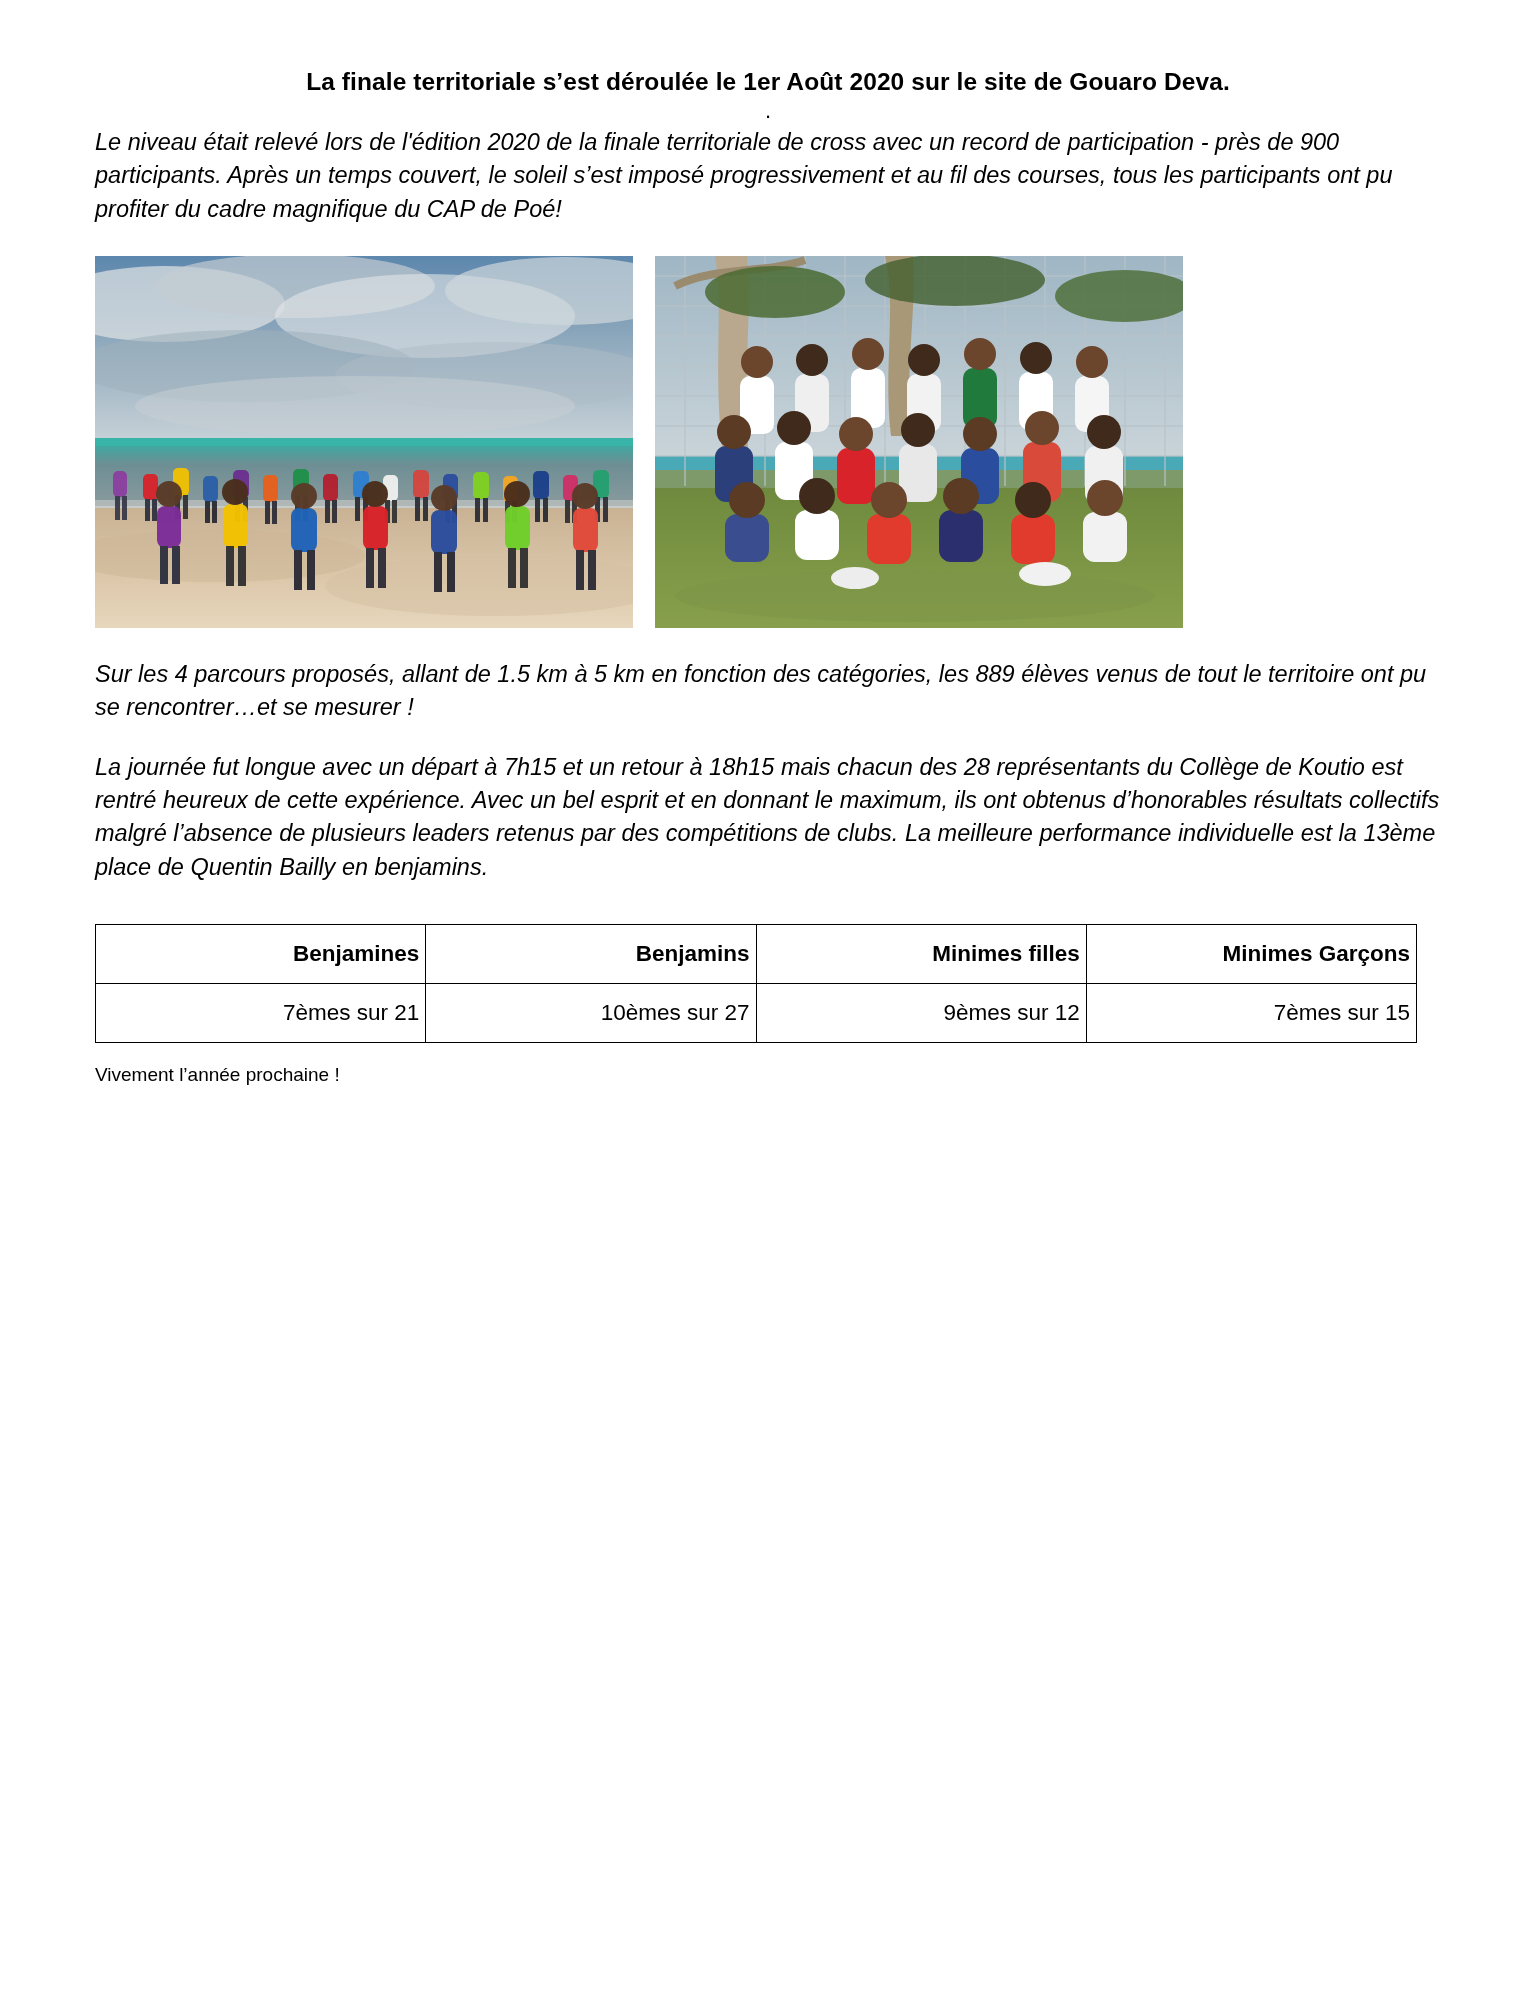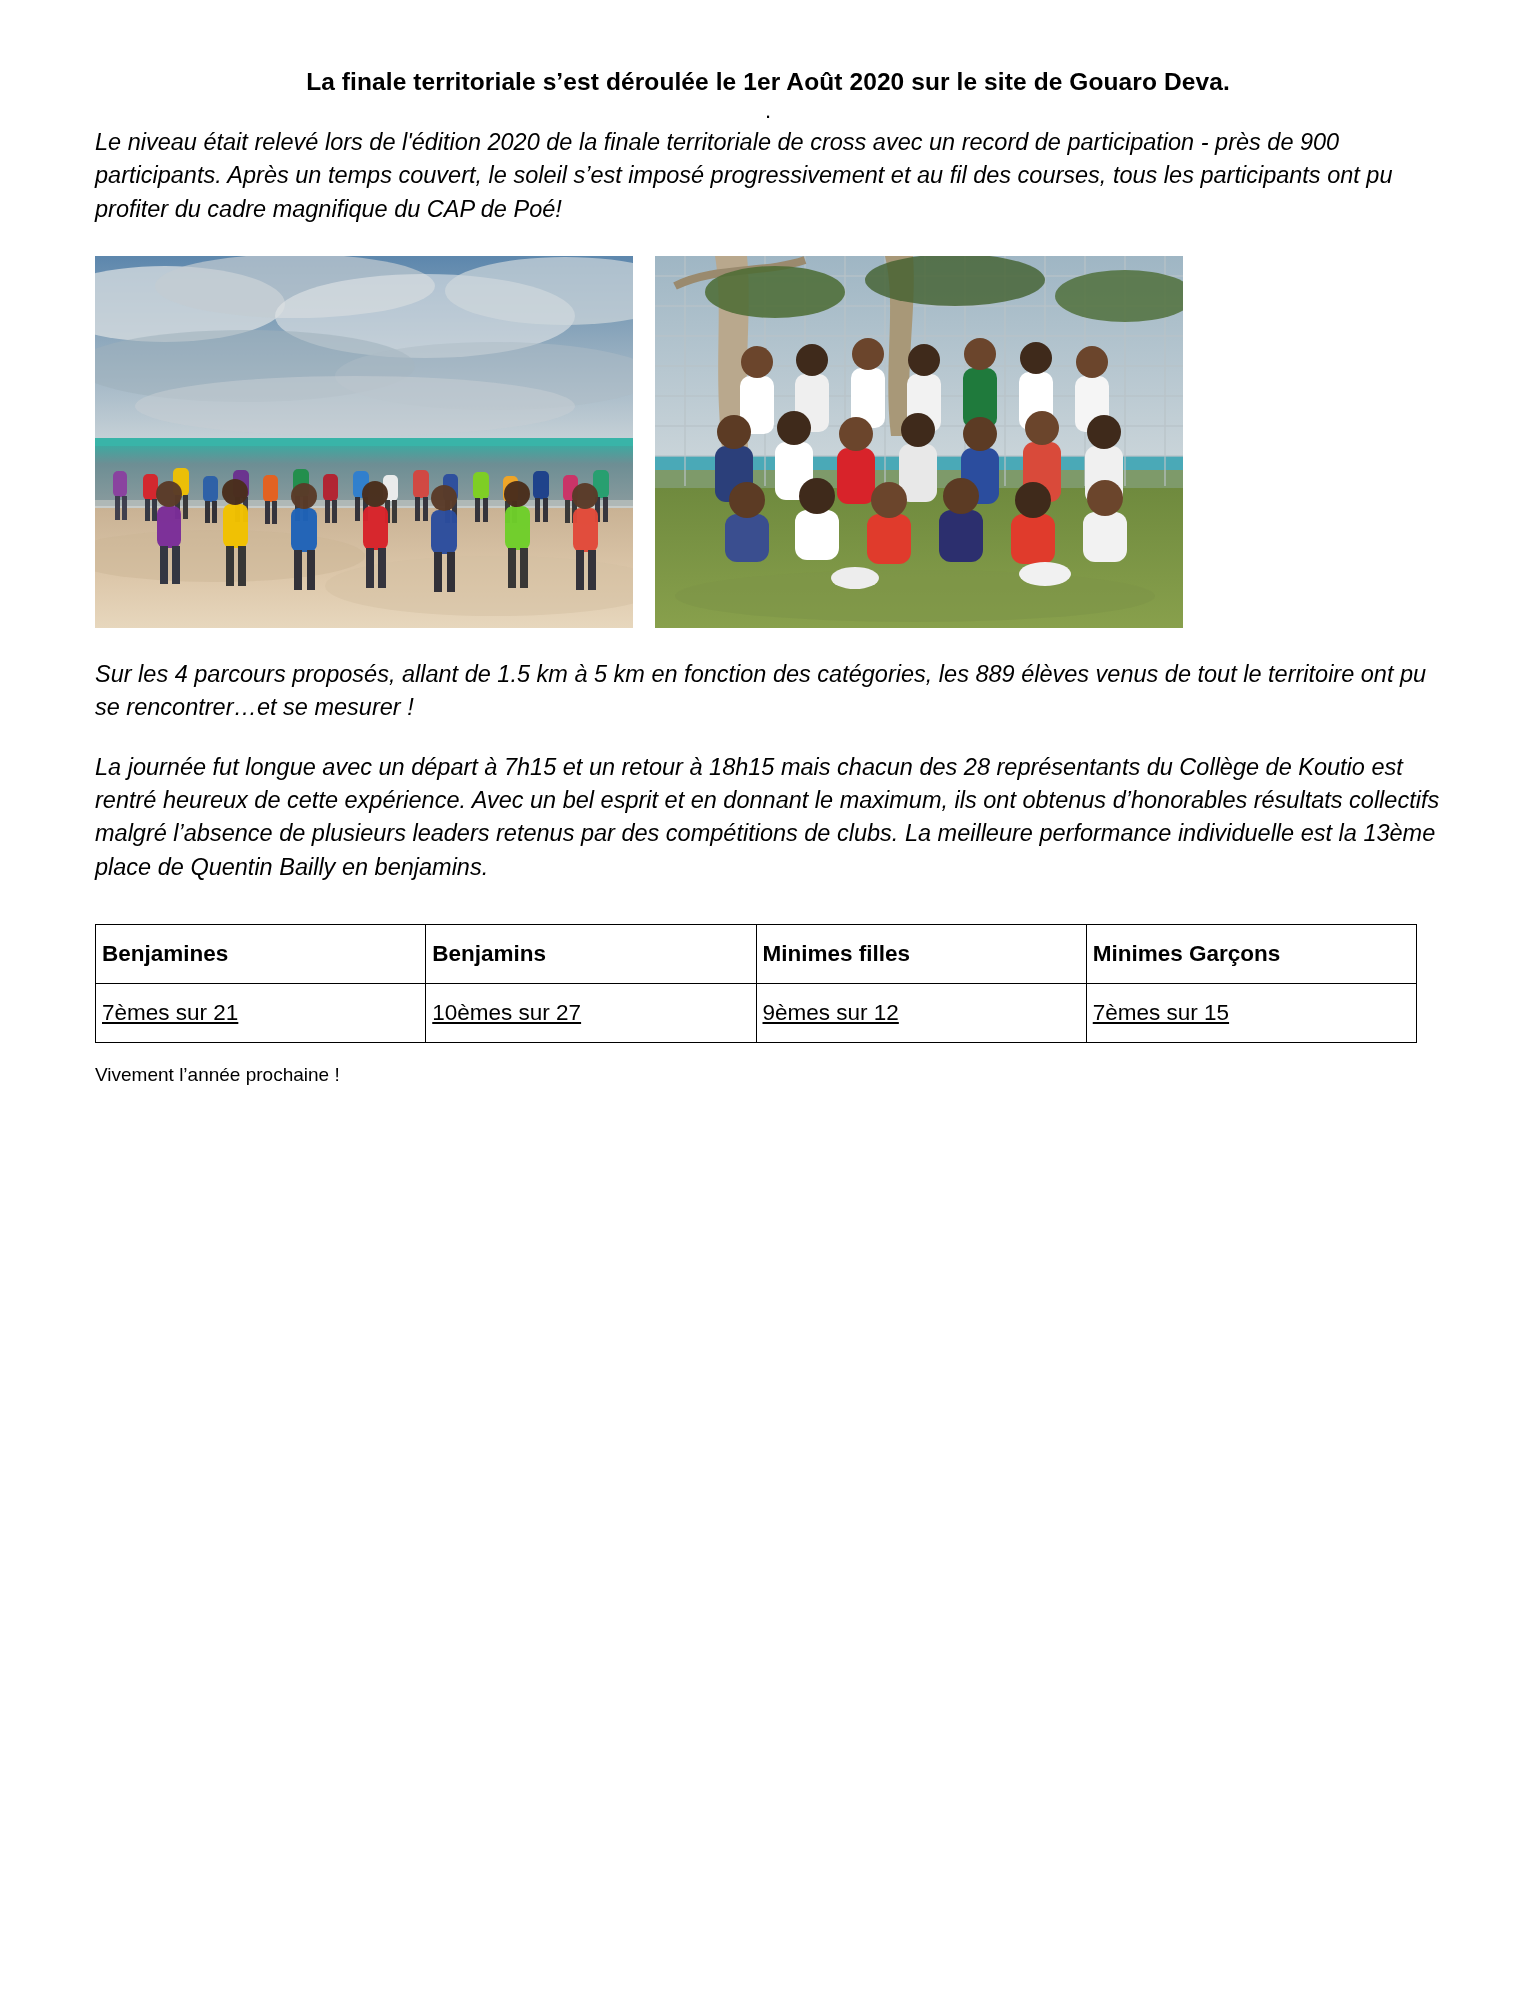--- a/index.html
+++ b/index.html
@@ -76,31 +76,30 @@
   }
   table.results {
     border-collapse: collapse;
     width: 1322px;
     margin: 40px 0 0 0;
     table-layout: fixed;
   }
   table.results th,
   table.results td {
     border: 1.5px solid #000000;
-    text-align: left;
+    text-align: right;
     font-size: 22.5px;
     height: 58px;
     padding: 0 6px;
   }
   table.results th {
     font-weight: bold;
   }
   table.results td {
     font-weight: normal;
-    text-decoration: underline;
   }
   .closing {
     font-size: 19px;
     line-height: 1.42;
   }
 </style>
 </head>
 <body>
 
 <div class="page">

